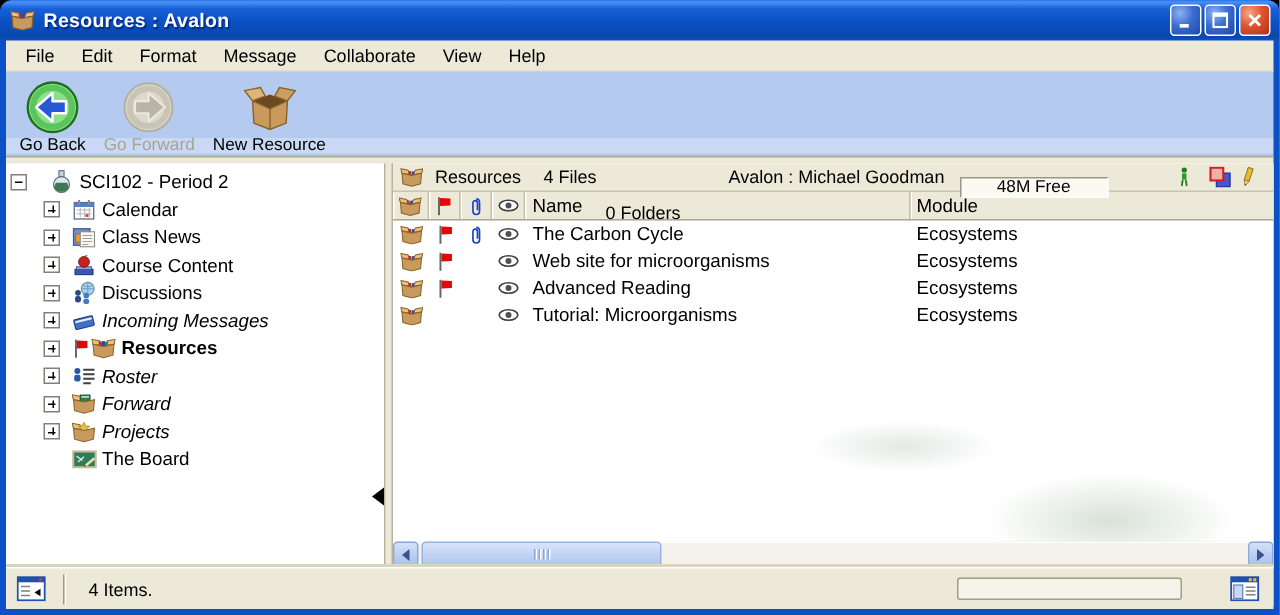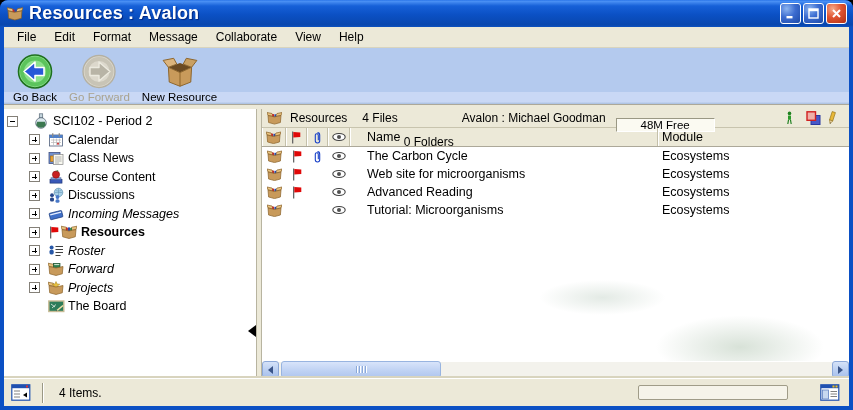--- a/index.html
+++ b/index.html
@@ -8,21 +8,21 @@
     position: relative; width: 853px; height: 410px;
     background: #0b50c4; border-radius: 8px 8px 0 0; overflow: hidden;
   }
   
   #titlebar {
     position: absolute; left:0; top:0; right:0; height:27px;
     background: linear-gradient(180deg,#2a74e8 0%,#4a90f4 5%,#1660d8 22%,#0b50c4 55%,#0947ae 92%,#0d52c0 100%);
     border-radius: 8px 8px 0 0;
     display:flex; align-items:center; padding:0 6px 0 7px;
   }
-  .title-text { color:#fff; font-weight:bold; font-size:18px; margin-left:6px;
+  .title-text { color:#fff; font-weight:bold; font-size:13px; margin-left:6px;
     text-shadow: 1px 1px 1px #00247e; letter-spacing:.2px; flex:1; }
   .winbtn { width:21px; height:21px; border:1px solid #fff; border-radius:3px; margin-left:2px;
     display:flex; align-items:center; justify-content:center; }
   .winbtn.blue { background: radial-gradient(circle at 30% 25%, #8cb4f0 0%, #3c6cd0 45%, #1c4aa8 100%); }
   .winbtn.red  { background: radial-gradient(circle at 30% 25%, #f4a888 0%, #e05430 45%, #b03014 100%); }
   
   #menubar { position:absolute; left:4px; right:4px; top:27px; height:21px;
     background:#ece9d8; display:flex; align-items:center; padding-left:4px;
     border-bottom:1px solid #d8d4be; }
   .menu-item { font-size:12px; color:#000; padding:2px 9px; cursor:default; }
@@ -58,35 +58,35 @@
   .expander.plus::after { content:""; position:absolute; top:2px; bottom:2px; left:4.5px; width:1px; background:#000; }
   .ticon16 { width:16px; height:16px; flex:none; }
   .tflag { width:10px; height:13px; flex:none; margin:0 2px 0 1px; }
   
   #info-bar { height:19px; background:#ece9d8; border-bottom:1px solid #c8c4ae;
     display:flex; align-items:center; font-size:12px; color:#000; }
   #info-bar .ib-icon { width:15px; height:14px; margin-left:5px; flex:none; }
   .ib-title { margin-left:8px; }
   .ib-files { margin-left:15px; }
   .ib-folders { margin-left:6px;margin-top:48px; }
-  .ib-account { margin-left:8px; }
+  .ib-account { margin-left:32px; }
   .free-field { margin-left:10px; width:99px; height:14px; background:#fbfaf2;
     border:1px solid #9a9884; border-right-color:#fff; border-bottom-color:#fff;
     font-size:11.5px; display:flex; align-items:center; justify-content:center;margin-top:13px; }
   .ib-right { margin-left:auto; display:flex; align-items:center; gap:7px; padding-right:8px; }
   .ib-right .mini-icon { width:14px; height:14px; }
   
   #col-headers { height:19px; background:#ece9d8; border-bottom:1px solid #aca899;
     display:flex; align-items:center; font-size:12.5px; color:#000; }
   .hc { height:100%; display:flex; align-items:center; border-right:1px solid #c4c0aa; box-shadow: inset 1px 0 0 #fff; }
   .c-box { width:24px; justify-content:center; }
   .c-flag { width:21px; justify-content:center; }
   .c-clip { width:21px; justify-content:center; }
   .c-eye { width:22px; justify-content:center; }
-  .c-name { width:308px; padding-left:17px; }
+  .c-name { width:257px; padding-left:5px; }
   .c-module { flex:1; padding-left:4px; border-right:none; }
   .frow { display:flex; align-items:center; height:18px; font-size:12.5px; color:#000; }
   .fc { height:100%; display:flex; align-items:center; }
   .icon-box { width:15px; height:13px; }
   .icon-flag { width:10px; height:13px; }
   .icon-clip { width:9px; height:13px; }
   .icon-eye { width:14px; height:10px; }
   
   #watermark { position:absolute; left:270px; top:150px; width:320px; height:110px; pointer-events:none;
     background:

